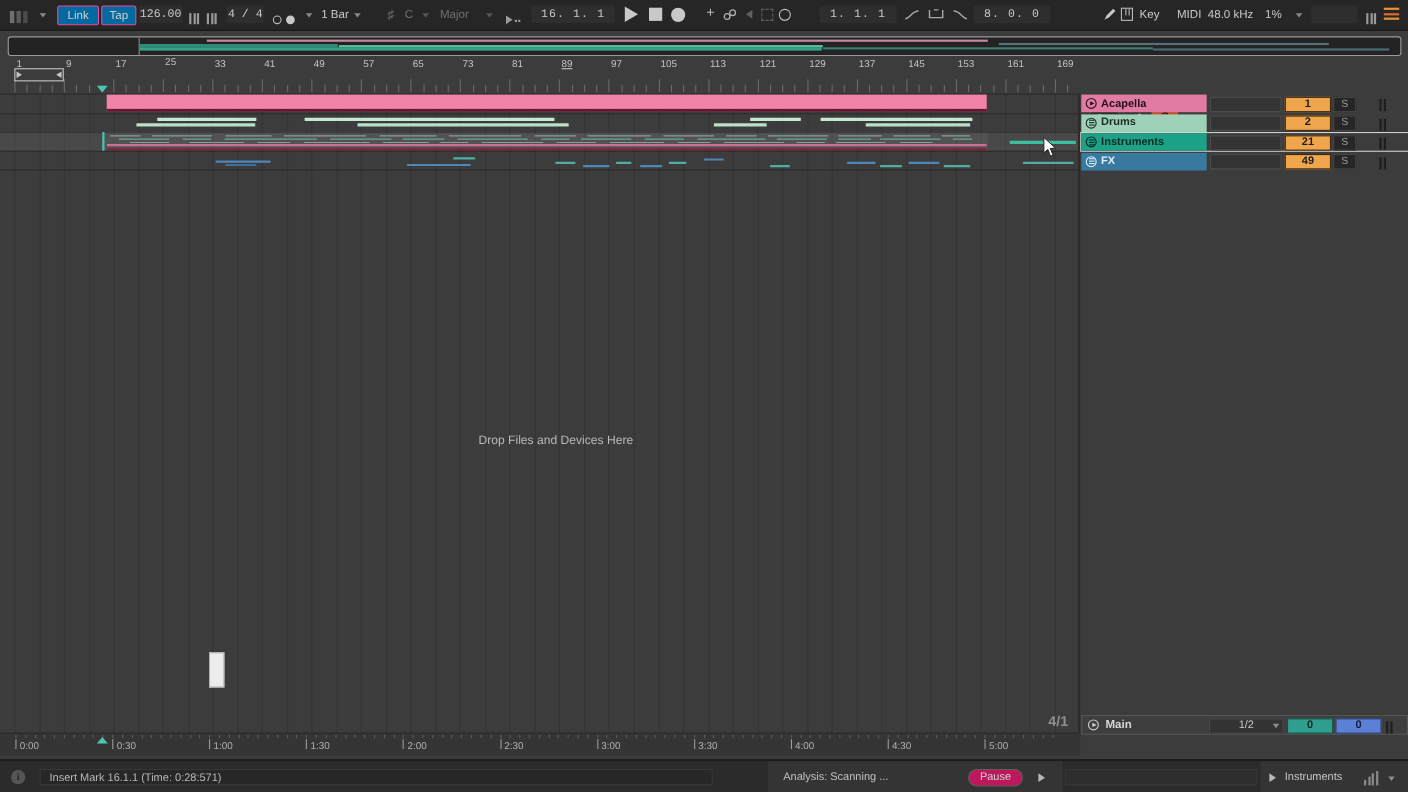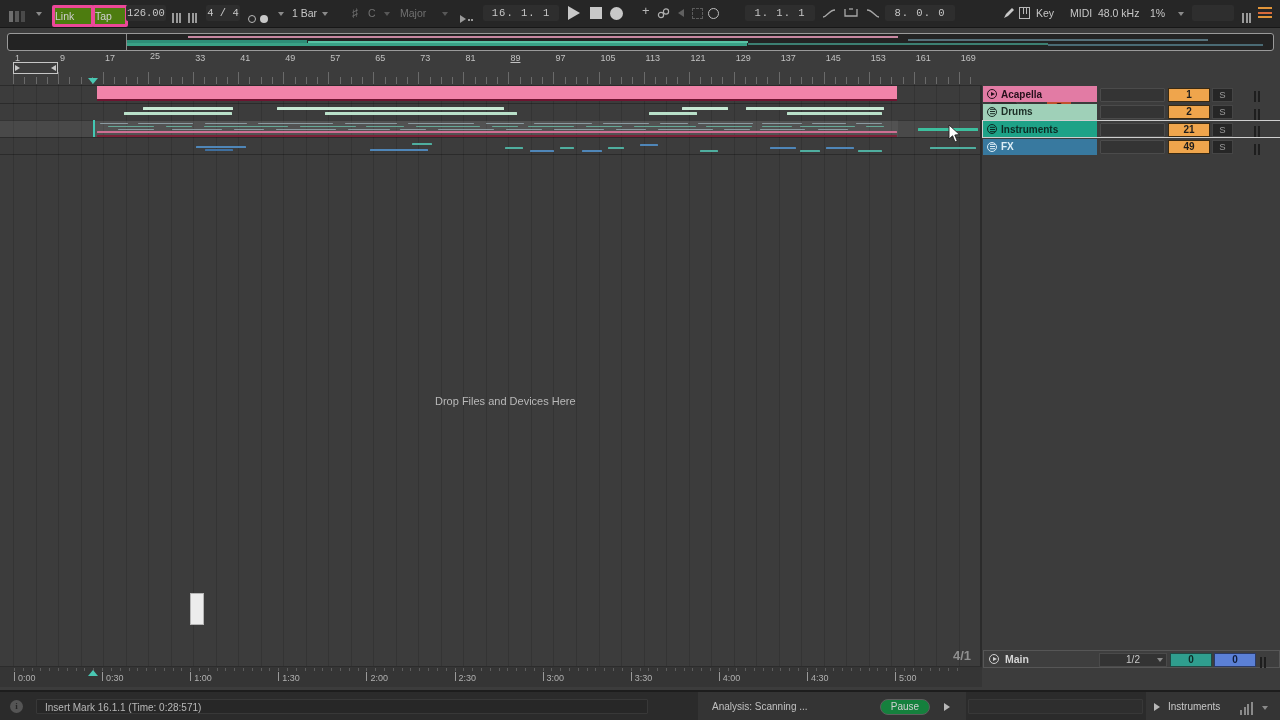--- a/index.html
+++ b/index.html
@@ -2,22 +2,22 @@
 <html><head>
 <meta charset="utf-8">
 <style>
   html,body{margin:0;padding:0;background:#1a1a1a;}
   #screen{position:relative;width:1280px;height:720px;background:#3c3c3c;overflow:hidden;
           font-family:"Liberation Sans","DejaVu Sans",sans-serif;color:#cfcfcf;
           -webkit-font-smoothing:antialiased;}
   .abs{position:absolute;}
   
   #toolbar{position:absolute;left:0;top:0;width:1280px;height:27px;background:#262626;border-bottom:1px solid #171717;}
-  .tbtn{position:absolute;top:5px;height:16px;line-height:16px;background:#4d7c0f;border:3px solid #ec4899;
-        border-radius:2px;font-size:10.5px;color:#cfcfcf;cursor:default;}
+  .tbtn{position:absolute;top:5px;height:16px;line-height:16px;background:#0369a1;border:1px solid #ec4899;
+        border-radius:2px;font-size:10.5px;color:#cfcfcf;text-align:center;cursor:default;}
   .tfield{position:absolute;top:5px;height:16px;line-height:16px;background:#2e2e2e;border-radius:2px;
         font-size:10.5px;color:#c8c8c8;text-align:center;font-family:Liberation Mono, monospace;}
   .tlabel{position:absolute;top:5px;height:16px;line-height:16px;font-size:10.5px;color:#c8c8c8;}
   .dim{color:#707070 !important;}
   .tri-down{width:0;height:0;border-left:3px solid transparent;border-right:3px solid transparent;border-top:4px solid #8a8a8a;display:inline-block;}
   .tri-right{width:0;height:0;border-top:4px solid transparent;border-bottom:4px solid transparent;border-left:6px solid #b8b8b8;display:inline-block;}
   .vbars i{display:inline-block;width:2px;height:10px;background:#9a9a9a;margin-right:1.5px;vertical-align:middle;}
   
   #overview{position:absolute;left:7px;top:33px;width:1265px;height:16px;background:#232323;
             border:1px solid #9a9a9a;border-radius:3px;overflow:hidden;}
@@ -42,21 +42,21 @@
   .tsolo{position:absolute;left:229px;top:1.5px;width:19px;height:12px;background:#262626;border:1px solid #454545;
         color:#9a9a9a;font-size:9.5px;text-align:center;line-height:12px;}
   .tmeter{position:absolute;left:271px;top:2px;}
   .tmeter i{display:inline-block;width:2px;height:11px;background:#1e1e1e;margin-right:2px;}
   
   #timeRuler{position:absolute;left:0;top:666px;width:982px;height:20px;background:#353535;border-top:1px solid #2c2c2c;}
   .timlab{position:absolute;top:6px;font-size:9px;color:#b0b0b0;}
   #statusbar{position:absolute;left:0;top:690px;width:1280px;height:30px;background:#2b2b2b;border-top:2px solid #1d1d1d;}
   .sb-field{position:absolute;top:7px;height:15px;background:#272727;border:1px solid #383838;border-radius:1px;
             font-size:10px;color:#b8b8b8;line-height:15px;padding-left:8px;box-sizing:border-box;}
-  .pill{position:absolute;top:7px;height:14px;line-height:14px;background:#15803d;border:1px solid #5d5d5d;
+  .pill{position:absolute;top:7px;height:14px;line-height:14px;background:#be185d;border:1px solid #5d5d5d;
         border-radius:8px;font-size:10px;color:#d0d0d0;text-align:center;}
   
   .circle-o{display:inline-block;width:8px;height:8px;border:1.3px solid #b8b8b8;border-radius:50%;box-sizing:border-box;}
   .circle-f{display:inline-block;width:8px;height:8px;background:#c8c8c8;border-radius:50%;}
   .teal-tri-down{width:0;height:0;border-left:5px solid transparent;border-right:5px solid transparent;border-top:6px solid #49c7b2;}
   .teal-tri-up{width:0;height:0;border-left:5px solid transparent;border-right:5px solid transparent;border-bottom:6px solid #49c7b2;}
 </style>
 </head>
 <body>
 

